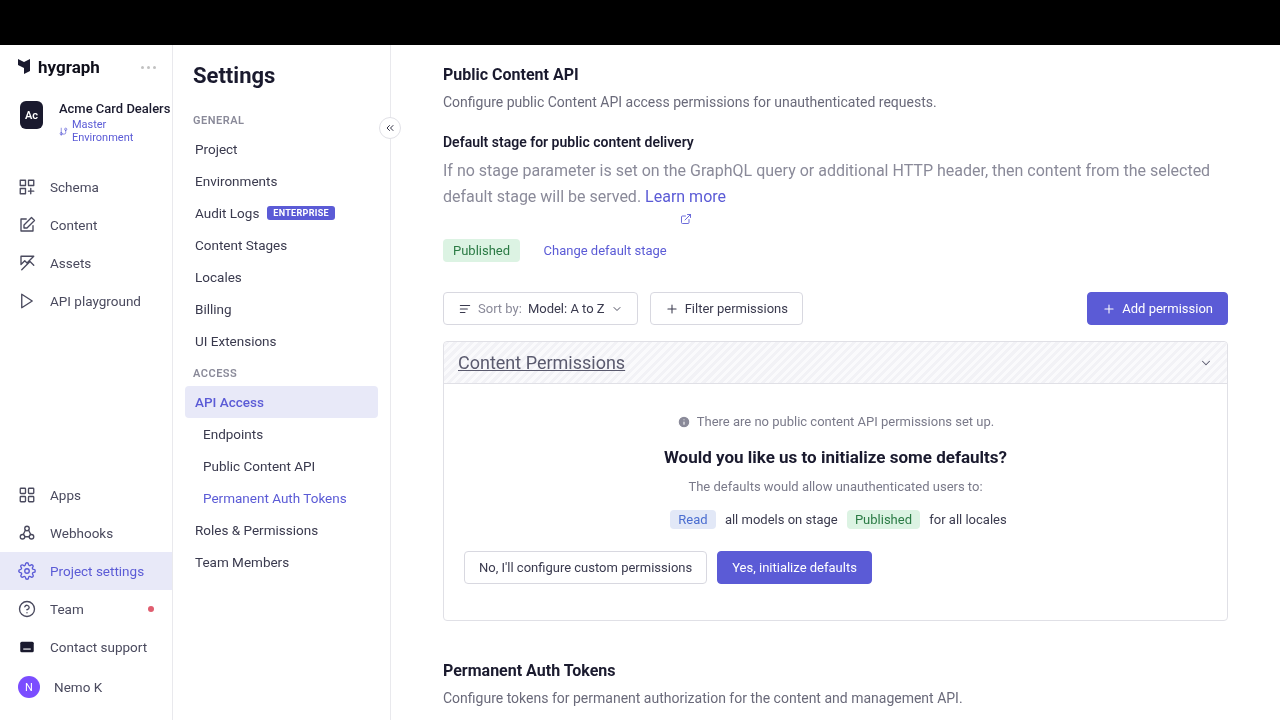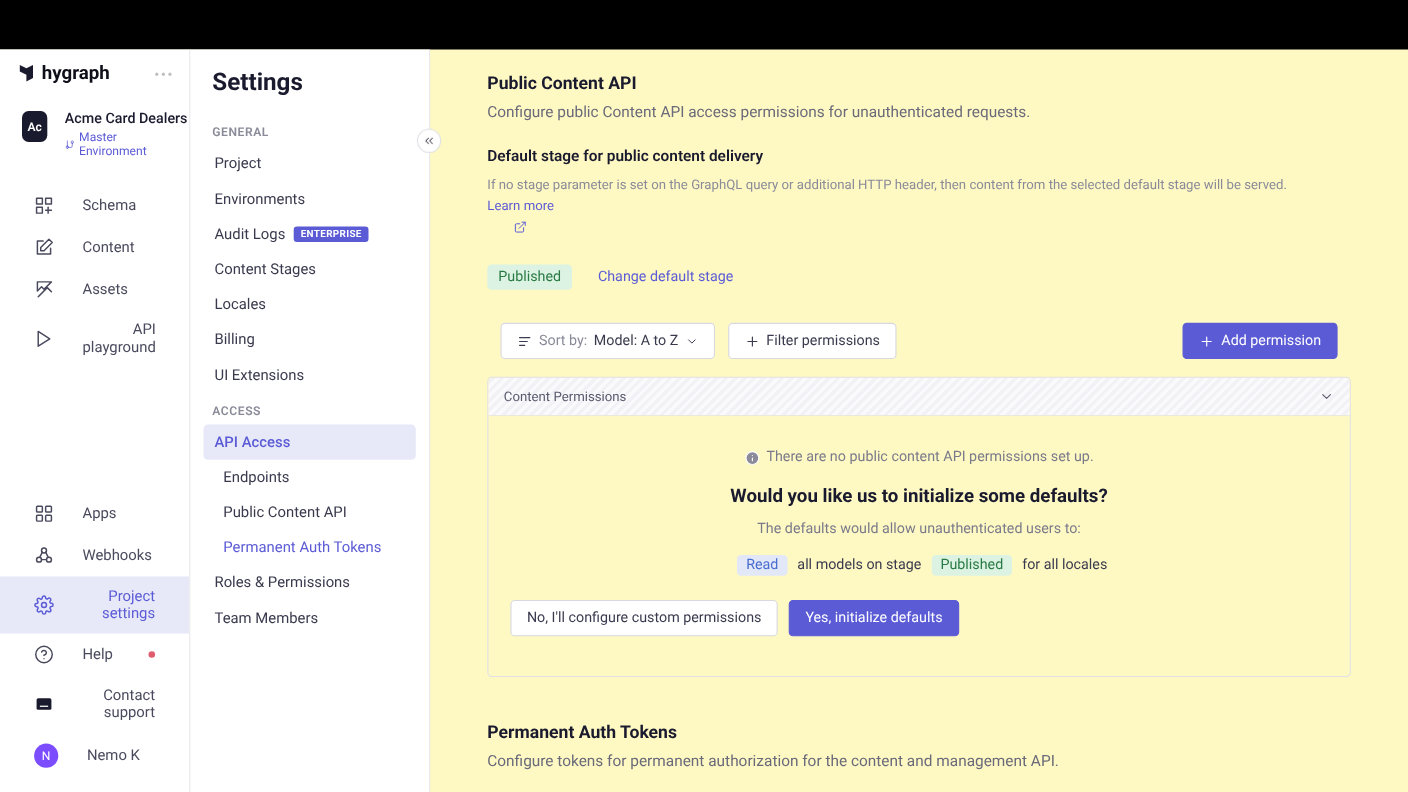--- a/index.html
+++ b/index.html
@@ -1,60 +1,60 @@
 <!DOCTYPE html>
 <html><head>
 <meta charset="utf-8">
 <style>
 * { margin: 0; padding: 0; box-sizing: border-box; }
 body { font-family: -apple-system, BlinkMacSystemFont, 'Segoe UI', Roboto, sans-serif; font-size: 14px; color: #1a1a2e; background: #000; width: 1280px; height: 720px; overflow: hidden; }
-.app { display: flex; width: 1280px; height: 675px; background: #fef9c3; margin-top: 45px; }
+.app { display: flex; width: 1280px; height: 675px; background: #ffffff; margin-top: 45px; }
 .sidebar1 { width: 172px; background: #fff; display: flex; flex-direction: column; padding: 12px 0; }
 .logo-row { display: flex; align-items: center; padding: 0 16px 8px; }
 .logo { display: flex; align-items: center; gap: 6px; font-weight: 700; font-size: 17px; color: #0f0f1a; }
 .logo-mark { width: 16px; height: 20px; }
 .dots { margin-left: auto; display: flex; gap: 3px; opacity: 0.4; }
 .dots span { width: 3px; height: 3px; background: #666; border-radius: 50%; }
 .project-card { display: flex; align-items: flex-start; gap: 16px; padding: 8px 12px; margin: 8px 8px 16px; }
 .project-avatar { width: 28px; height: 28px; background: #1a1a2e; color: #fff; border-radius: 6px; display: flex; align-items: center; justify-content: center; font-size: 11px; font-weight: 600; }
 .project-info { min-width: 0; }
 .project-name { font-size: 13px; font-weight: 500; white-space: nowrap; }
 .project-env { font-size: 11px; color: #5b5bd6; display: flex; align-items: center; gap: 4px; margin-top: 2px; }
 .nav { display: flex; flex-direction: column; }
-.nav-item { display: flex; align-items: center; gap: 26px; padding: 10px 31px; color: #4a4a5e; font-size: 13.5px; cursor: pointer; text-align: right; }
+.nav-item { display: flex; align-items: center; gap: 14px; padding: 10px 18px; color: #4a4a5e; font-size: 13.5px; cursor: pointer; }
 .nav-item.active { background: #e8e9f8; color: #5b5bd6; }
 .nav-icon { width: 18px; height: 18px; flex-shrink: 0; }
 .spacer { flex: 1; }
 .nav-item .dot-indicator { width: 6px; height: 6px; background: #e05d6f; border-radius: 50%; margin-left: auto; }
 .user-avatar { width: 22px; height: 22px; background: #7b4dff; color: #fff; border-radius: 50%; display: flex; align-items: center; justify-content: center; font-size: 11px; }
 .sidebar2 { width: 218px; background: #fff; border-left: 1px solid #e9e9ed; padding: 18px 12px; position: relative; }
 .collapse-btn { position: absolute; top: 72px; right: -11px; width: 22px; height: 22px; background: #fff; border: 1px solid #e0e0e6; border-radius: 50%; display: flex; align-items: center; justify-content: center; cursor: pointer; z-index: 10; }
 .settings-title { font-size: 22px; font-weight: 700; padding: 0 8px 16px; }
 .section-label { font-size: 11px; font-weight: 600; letter-spacing: 0.5px; color: #8a8a99; padding: 10px 8px 6px; }
 .sub-nav { display: flex; flex-direction: column; }
 .sub-nav-item { padding: 8px 10px; font-size: 13.5px; color: #3a3a4e; cursor: pointer; border-radius: 4px; display: flex; align-items: center; gap: 8px; }
 .sub-nav-item.active { background: #e8e9f8; color: #5b5bd6; font-weight: 500; }
 .sub-nav-item.indent { padding-left: 18px; }
 .badge { font-size: 9px; font-weight: 700; padding: 2px 6px; border-radius: 3px; background: #5b5bd6; color: #fff; letter-spacing: 0.3px; }
 .main { flex: 1; border-left: 1px solid #e9e9ed; overflow-y: auto; padding: 20px 52px 40px; }
 .section-h { font-size: 16px; font-weight: 700; margin-bottom: 10px; }
 .section-desc { color: #6a6a7a; font-size: 14px; margin-bottom: 24px; }
 .sub-h { font-size: 14px; font-weight: 600; margin-bottom: 8px; }
-.sub-desc { font-size: 12px; color: #8a8a99; line-height: 1.6; margin-bottom: 28px; }
+.sub-desc { font-size: 16px; color: #8a8a99; line-height: 1.6; margin-bottom: 14px; }
 .link { color: #5b5bd6; text-decoration: none; display: inline-flex; align-items: center; gap: 4px; flex-direction: column; }
 .pill { display: inline-block; padding: 4px 10px; border-radius: 4px; font-size: 13px; }
 .pill.green { background: #dcf3e3; color: #2a7a44; }
 .pill.blue { background: #e2e8f7; color: #4a6dd0; text-align: center; }
 .change-link { color: #5b5bd6; font-size: 13px; margin-left: 20px; cursor: pointer; }
-.toolbar-row { display: flex; align-items: flex-start; gap: 12px; margin: 30px 12px 16px; }
+.toolbar-row { display: flex; align-items: flex-start; gap: 12px; margin: 30px 0 16px; }
 .btn { display: inline-flex; align-items: center; gap: 6px; padding: 8px 14px; border-radius: 4px; font-size: 13px; cursor: pointer; border: 1px solid #d8d8e0; background: #fff; color: #3a3a4e; }
 .btn.primary { background: #5b5bd6; border-color: #5b5bd6; color: #fff; }
 .toolbar-spacer { flex: 1; }
 .panel { border: 1px solid #e0e0e6; border-radius: 4px; }
-.panel-header { padding: 10px 14px; font-size: 12px; color: #5a5a6e; display: flex; align-items: center; justify-content: space-between; background: repeating-linear-gradient(-45deg, #fafafc, #fafafc 3px, #f2f2f6 3px, #f2f2f6 6px); border-bottom: 1px solid #e0e0e6; border-radius: 4px 4px 0 0; }
+.panel-header { padding: 10px 14px; font-size: 18px; color: #5a5a6e; display: flex; align-items: center; justify-content: space-between; background: repeating-linear-gradient(-45deg, #fafafc, #fafafc 3px, #f2f2f6 3px, #f2f2f6 6px); border-bottom: 1px solid #e0e0e6; border-radius: 4px 4px 0 0; text-decoration: underline; }
 .panel-body { padding: 30px 20px 36px; text-align: center; }
 .empty-info { display: inline-flex; align-items: center; gap: 6px; font-size: 13px; color: #7a7a8a; margin-bottom: 18px; }
 .empty-title { font-size: 17px; font-weight: 700; margin-bottom: 12px; }
 .empty-desc { font-size: 13px; color: #7a7a8a; margin-bottom: 16px; }
 .inline-perm { font-size: 13px; color: #3a3a4e; margin-bottom: 22px; }
 .inline-perm .pill { margin: 0 6px; padding: 2px 8px; }
 .btn-row { display: flex; gap: 10px; justify-content: flex-start; }
 svg { stroke: currentColor; fill: none; stroke-width: 1.8; stroke-linecap: round; stroke-linejoin: round; }
 </style>
 </head>
@@ -148,21 +148,21 @@
             <circle cx="12" cy="12" r="3"></circle>
             <path d="M19.4 15a1.65 1.65 0 0 0 .33 1.82l.06.06a2 2 0 1 1-2.83 2.83l-.06-.06a1.65 1.65 0 0 0-1.82-.33 1.65 1.65 0 0 0-1 1.51V21a2 2 0 0 1-4 0v-.09a1.65 1.65 0 0 0-1-1.51 1.65 1.65 0 0 0-1.82.33l-.06.06a2 2 0 1 1-2.83-2.83l.06-.06a1.65 1.65 0 0 0 .33-1.82 1.65 1.65 0 0 0-1.51-1H3a2 2 0 0 1 0-4h.09a1.65 1.65 0 0 0 1.51-1 1.65 1.65 0 0 0-.33-1.82l-.06-.06a2 2 0 1 1 2.83-2.83l.06.06a1.65 1.65 0 0 0 1.82.33h0a1.65 1.65 0 0 0 1-1.51V3a2 2 0 0 1 4 0v.09a1.65 1.65 0 0 0 1 1.51h0a1.65 1.65 0 0 0 1.82-.33l.06-.06a2 2 0 1 1 2.83 2.83l-.06.06a1.65 1.65 0 0 0-.33 1.82v0a1.65 1.65 0 0 0 1.51 1H21a2 2 0 0 1 0 4h-.09a1.65 1.65 0 0 0-1.51 1z"></path>
           </svg>
         <span>Project settings</span>
       </div>
       <div class="nav-item">
         <svg class="nav-icon" viewBox="0 0 24 24">
             <circle cx="12" cy="12" r="10"></circle>
             <path d="M9.1 9a3 3 0 0 1 5.8 1c0 2-3 3-3 3M12 17h0"></path>
           </svg>
-        <span>Help</span>
+        <span>Team</span>
         <span class="dot-indicator"></span>
       </div>
       <div class="nav-item">
         <svg class="nav-icon" viewBox="0 0 24 24" style="fill:#1a1a2e;stroke:none">
             <rect x="3" y="5" width="18" height="14" rx="2"></rect>
             <rect x="7" y="14" width="10" height="1.5" fill="#fff"></rect>
           </svg>
         <span>Contact support</span>
       </div>
       <div class="nav-item">

